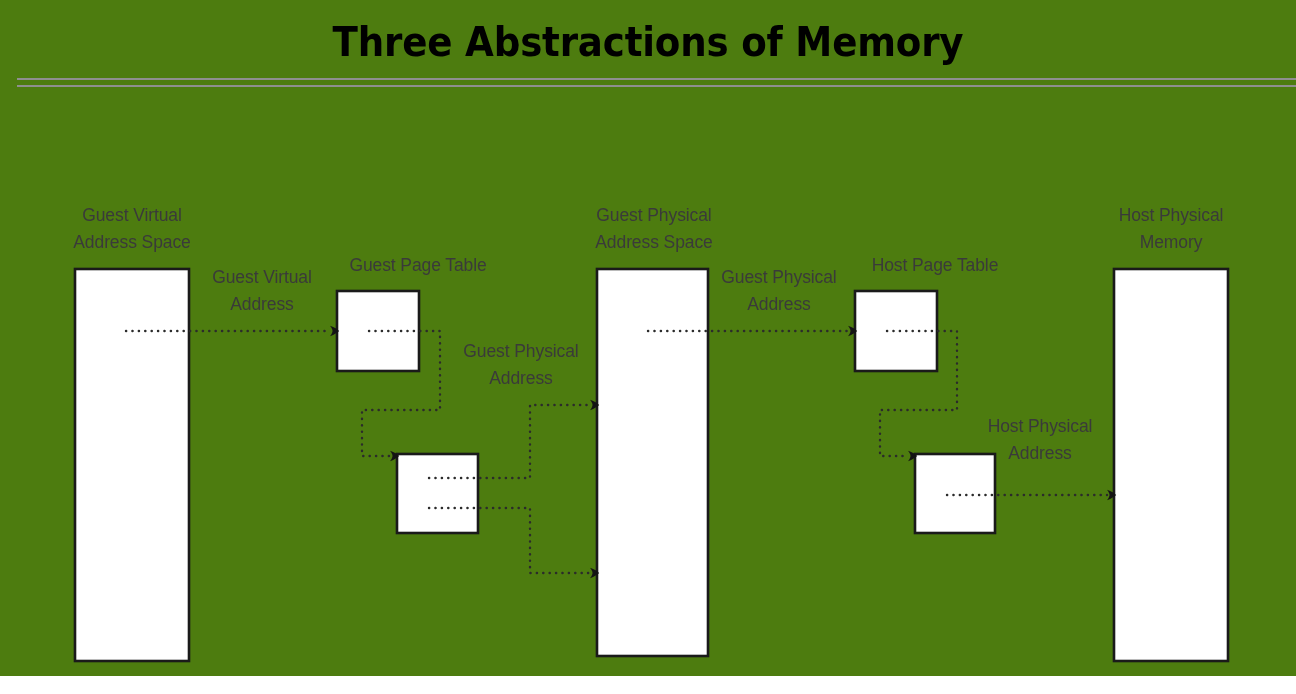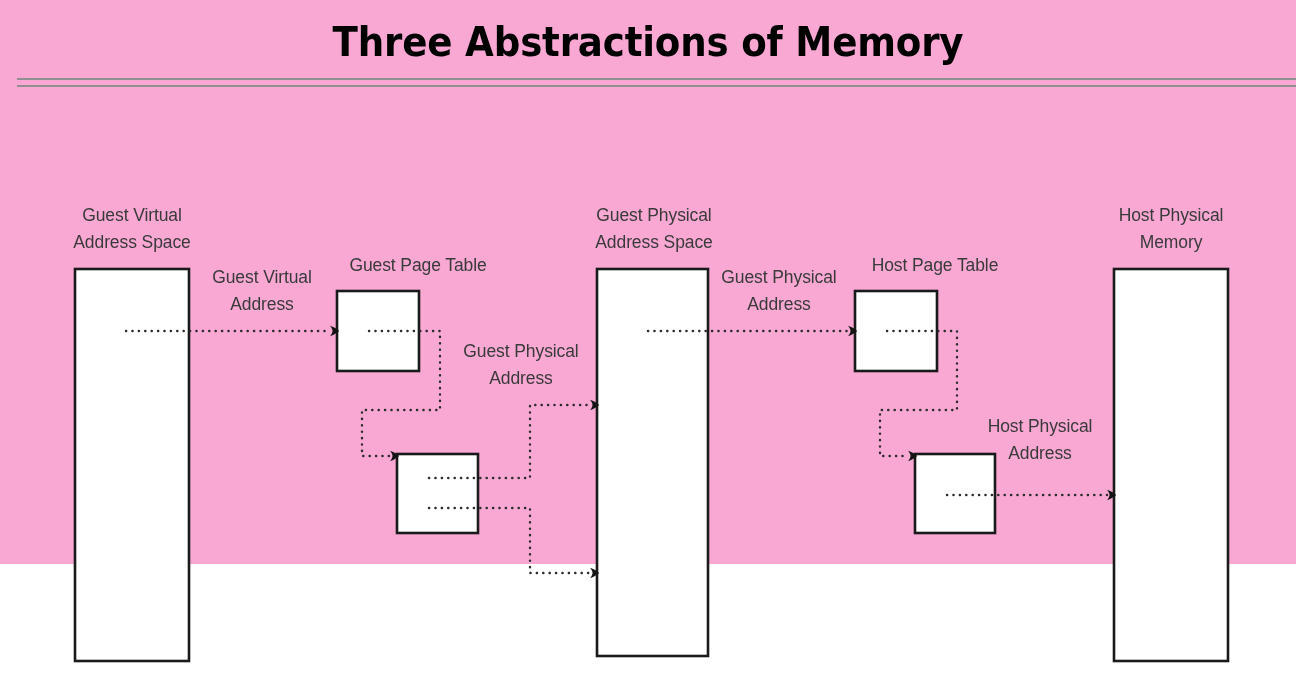--- a/index.html
+++ b/index.html
@@ -11,22 +11,22 @@
   body {
     width: 1296px;
     height: 694px;
     overflow: hidden;
     font-family: "Liberation Sans", sans-serif;
     -webkit-font-smoothing: antialiased;
   }
   .slide {
     position: relative;
     width: 1296px;
-    height: 564px;
-    background: #f9a8d4;
+    height: 676px;
+    background: #4d7c0f;
   }
 
   
   .title-block {
     position: absolute;
     left: 0;
     top: 0;
     width: 1296px;
     height: 92px;
   }

